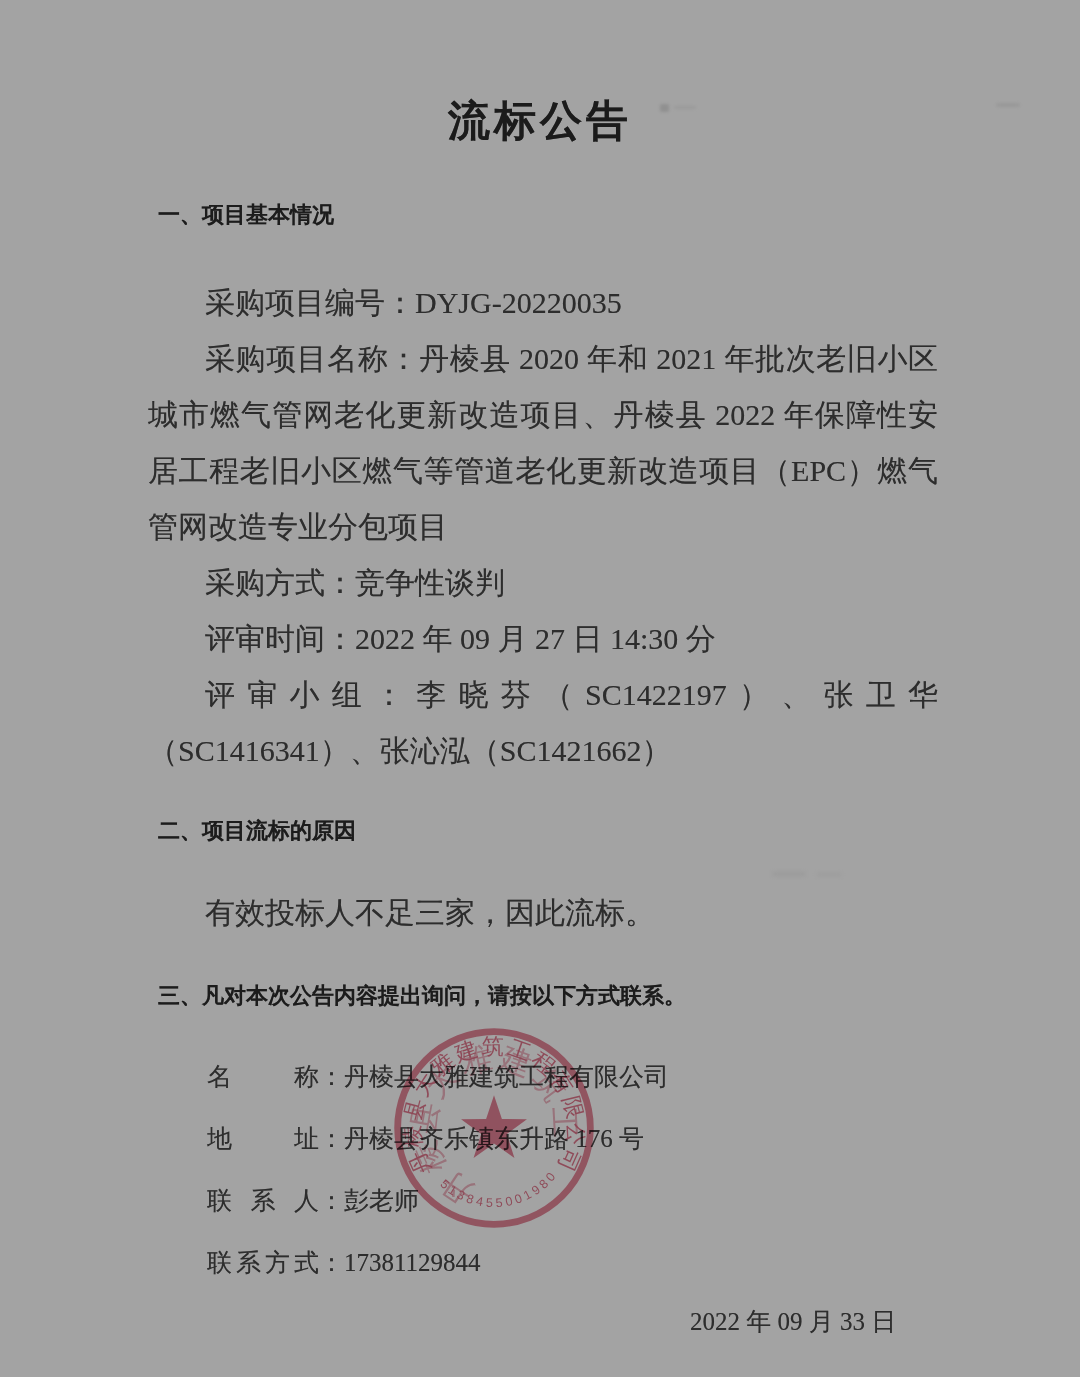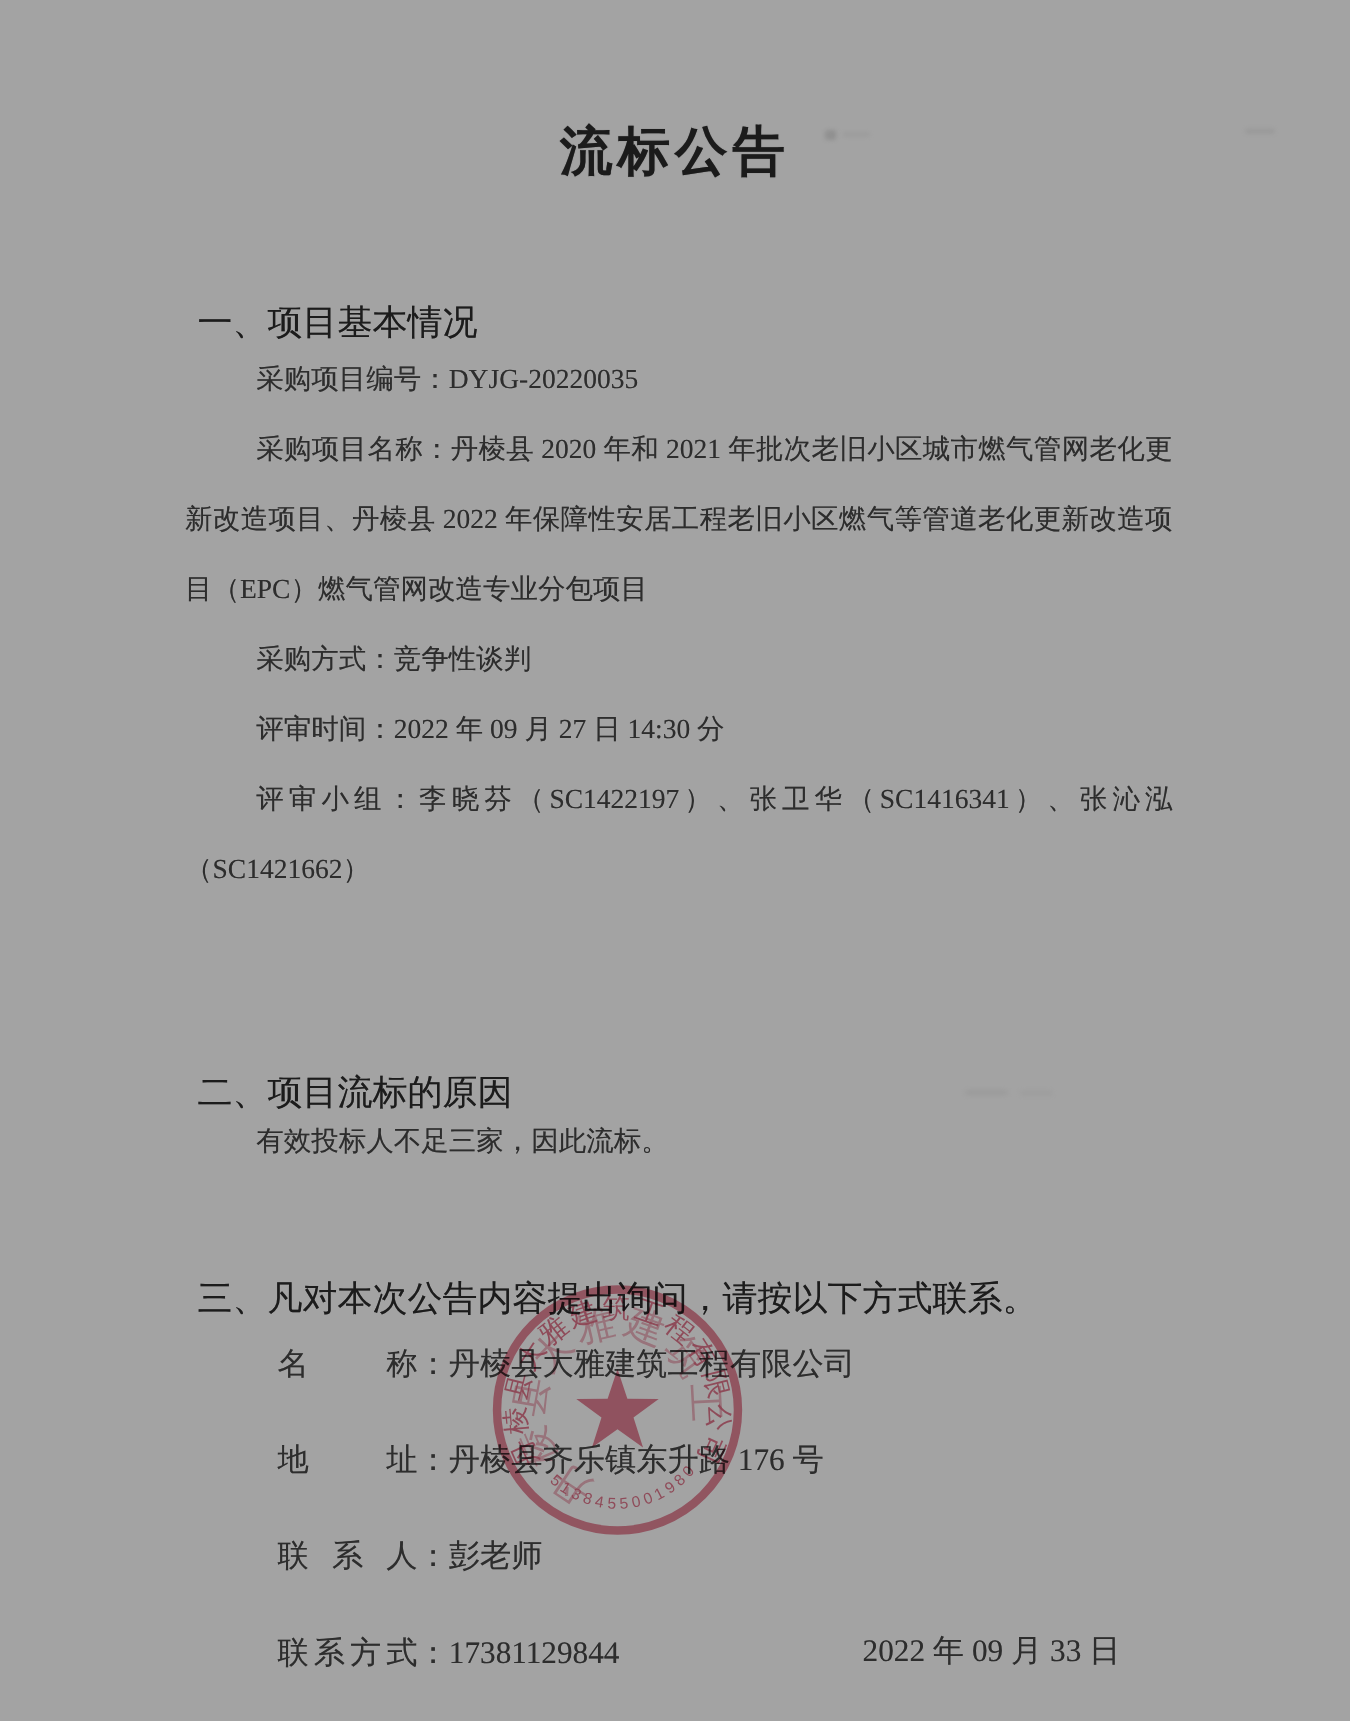--- a/index.html
+++ b/index.html
@@ -16,38 +16,37 @@
     position:absolute;top:98px;left:0;right:0;
     text-align:center;
     font-family:"Liberation Sans","DejaVu Sans",sans-serif;
     font-weight:bold;font-size:42px;line-height:1.1;
     letter-spacing:4px;color:#1b1b1b;
     text-shadow:0 0 .6px rgba(0,0,0,.5);
   }
   .sec-heading{
     position:absolute;left:158px;
     font-family:"Liberation Sans","DejaVu Sans",sans-serif;
-    font-weight:normal;font-size:28px;line-height:1;
+    font-weight:bold;font-size:22px;line-height:1;
     color:#1c1c1c;white-space:nowrap;
     text-shadow:0 0 .5px rgba(0,0,0,.45);
-    margin-top:40px;
   }
   .body-block{
     position:absolute;left:148px;width:790px;
-    font-size:22px;line-height:56px;
+    font-size:30px;line-height:56px;
     text-align:justify;
     text-shadow:0 0 .5px rgba(45,45,45,.45);
   }
   .body-block p{margin:0;text-indent:57px;}
   .contact-block{
     position:absolute;left:205px;width:700px;
     font-size:25px;line-height:60px;
     text-shadow:0 0 .5px rgba(45,45,45,.45);
   }
-  .contact-block p{margin:17px;white-space:nowrap;}
+  .contact-block p{margin:2px;white-space:nowrap;}
   .clabel{
     display:inline-block;width:112px;
     text-align:justify;text-align-last:justify;
     vertical-align:top;
   }
   .doc-date{
     position:absolute;top:1306px;left:690px;
     font-size:25px;line-height:1.3;white-space:nowrap;
     text-shadow:0 0 .5px rgba(45,45,45,.45);
   }

